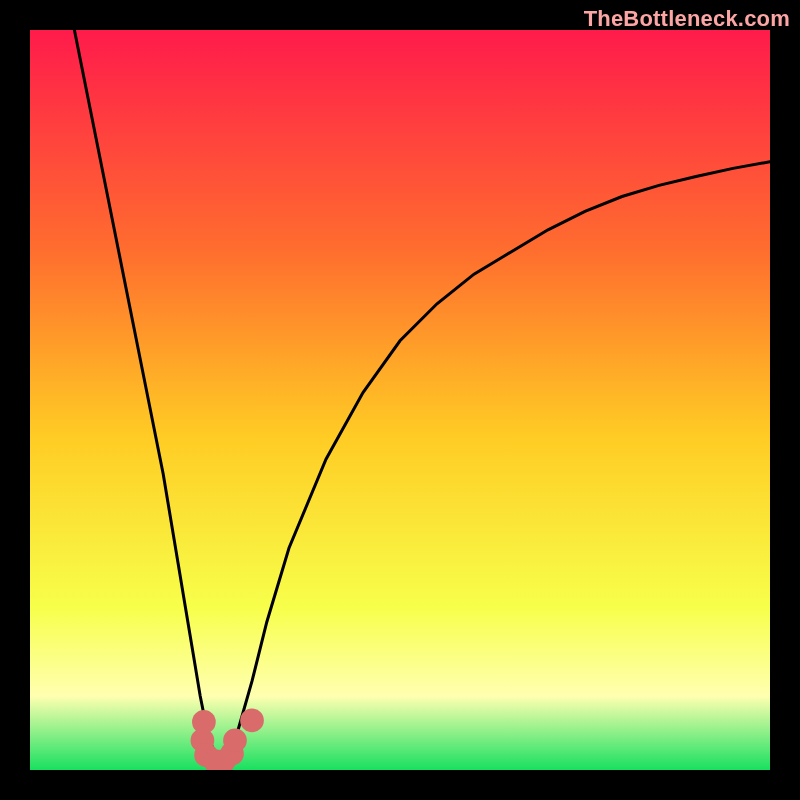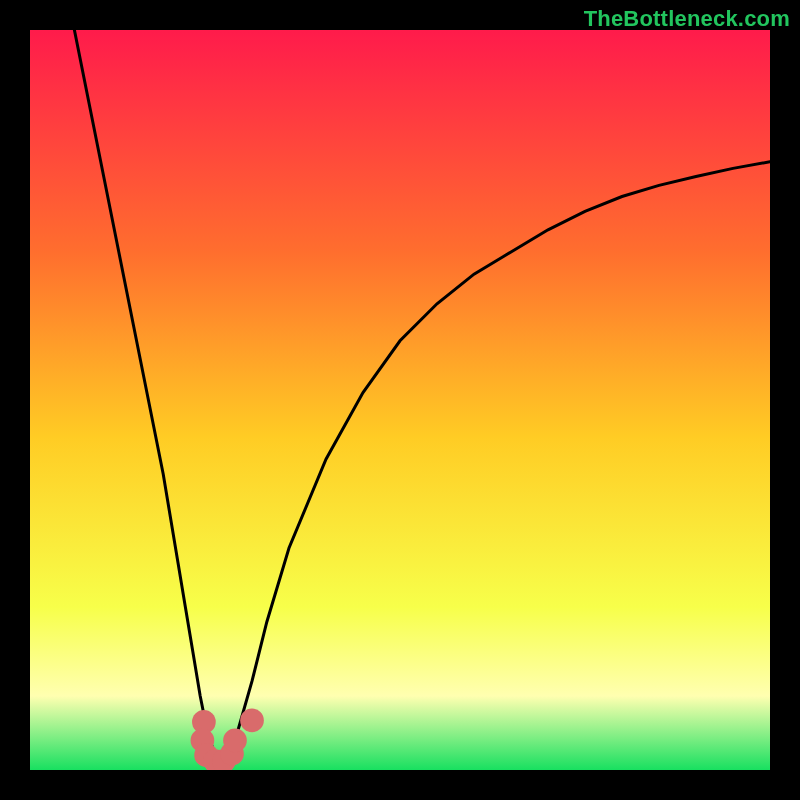--- a/index.html
+++ b/index.html
@@ -27,21 +27,21 @@
   }
   .plot svg {
     display: block;
     width: 740px;
     height: 740px;
   }
   .watermark {
     position: absolute;
     top: 6px;
     right: 10px;
-    color: #22c55e;
+    color: #fca5a5;
     font-size: 22px;
     font-weight: 600;
     letter-spacing: 0.2px;
     user-select: none;
     text-align: center;
   }
 </style>
 </head>
 <body>
 

